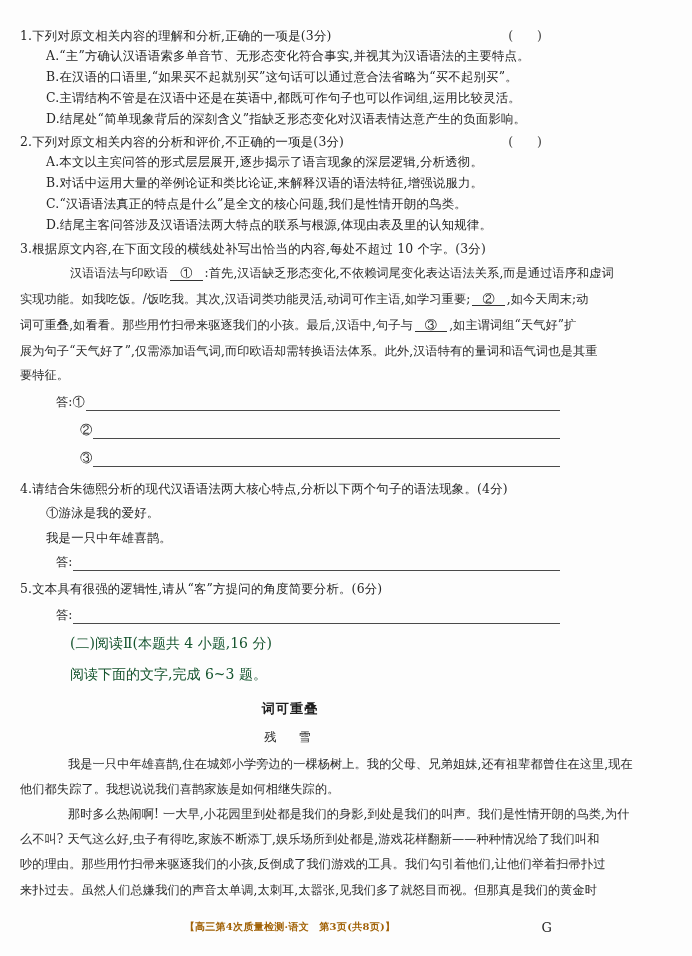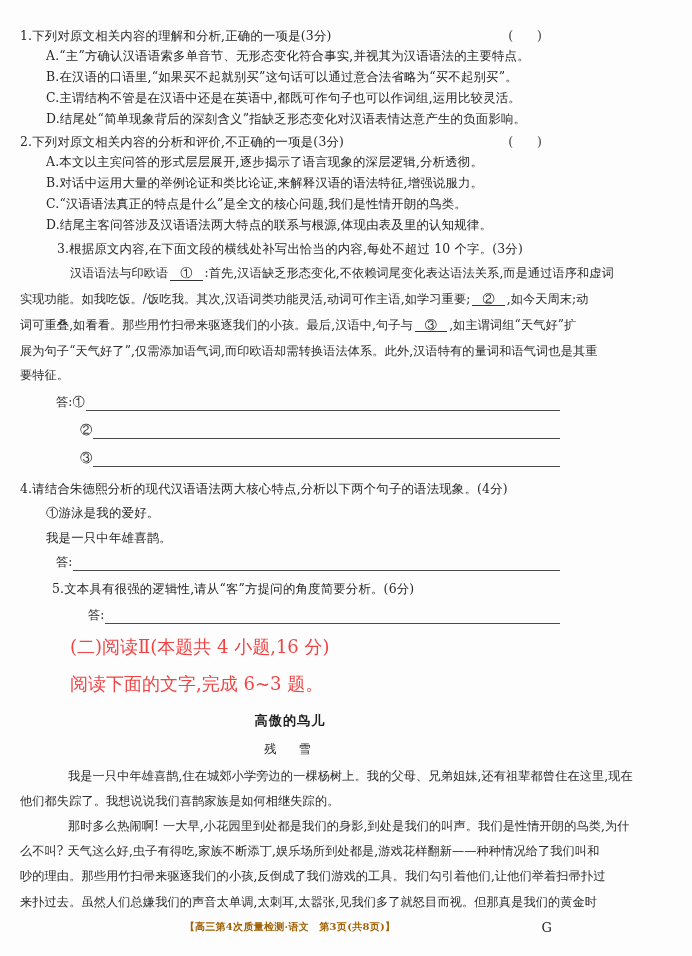--- a/index.html
+++ b/index.html
@@ -88,25 +88,25 @@
     flex: 1 1 auto;
     border-bottom: 1px solid #4a4a4a;
     height: 11px;
     margin-left: 1px;
   }
   .ans-indent-1 { padding-left: 36px; }
   .ans-indent-2 { padding-left: 60px; }
 
   
   .sec-line {
-    font-size: 18px;
+    font-size: 14px;
     margin-left: 50px;
     margin-bottom: 13px;
     white-space: nowrap;
-    color: #ef4444;
+    color: #14532d;
   }
   .art-title {
     text-align: center;
     font-size: 13.2px;
     font-weight: bold;
     letter-spacing: 1px;
     margin-top: 16px;
     margin-bottom: 11px;
     color: #1f1f1f;
   }
@@ -175,21 +175,21 @@
       <span>2.下列对原文相关内容的分析和评价,不正确的一项是(3分)</span>
       <span class="brackets">(     )</span>
     </div>
     <div class="qline opt">A.本文以主宾问答的形式层层展开,逐步揭示了语言现象的深层逻辑,分析透彻。</div>
     <div class="qline opt">B.对话中运用大量的举例论证和类比论证,来解释汉语的语法特征,增强说服力。</div>
     <div class="qline opt">C.“汉语语法真正的特点是什么”是全文的核心问题,我们是性情开朗的鸟类。</div>
     <div class="qline opt">D.结尾主客问答涉及汉语语法两大特点的联系与根源,体现由表及里的认知规律。</div>
   </div>
 
   <div style="margin-top:12px;">
-    <div class="qline" style="margin-bottom:12px;text-align:center;">3.根据原文内容,在下面文段的横线处补写出恰当的内容,每处不超过 10 个字。(3分)</div>
+    <div class="qline" style="margin-bottom:12px;">3.根据原文内容,在下面文段的横线处补写出恰当的内容,每处不超过 10 个字。(3分)</div>
 
     <div class="passage-block">
       <div class="pline indent">
         <span>汉语语法与印欧语</span><span class="blank-inline">①</span><span>:首先,汉语缺乏形态变化,不依赖词尾变化表达语法关系,而是通过语序和虚词</span>
       </div>
       <div class="pline">
         <span>实现功能。如我吃饭。/饭吃我。其次,汉语词类功能灵活,动词可作主语,如学习重要;</span><span class="blank-inline">②</span><span>,如今天周末;动</span>
       </div>
       <div class="pline">
         <span>词可重叠,如看看。那些用竹扫帚来驱逐我们的小孩。最后,汉语中,句子与</span><span class="blank-inline">③</span><span>,如主谓词组“天气好”扩</span>
@@ -215,33 +215,33 @@
   <div style="margin-top:16px;">
     <div class="qline" style="margin-bottom:12px;">4.请结合朱德熙分析的现代汉语语法两大核心特点,分析以下两个句子的语法现象。(4分)</div>
     <div class="qline opt" style="margin-bottom:12px;">①游泳是我的爱好。</div>
     <div class="qline opt" style="margin-bottom:10px;">我是一只中年雄喜鹊。</div>
     <div class="ans-row ans-indent-1">
       <span class="ans-label">答:</span>
       <span class="ans-rule"></span>
     </div>
   </div>
 
-  <div style="margin-top:12px;margin-left:32px;">
+  <div style="margin-top:12px;">
     <div class="qline" style="margin-bottom:11px;">5.文本具有很强的逻辑性,请从“客”方提问的角度简要分析。(6分)</div>
     <div class="ans-row ans-indent-1">
       <span class="ans-label">答:</span>
       <span class="ans-rule"></span>
     </div>
   </div>
 
   <div style="margin-top:10px;">
     <div class="sec-line">(二)阅读Ⅱ(本题共 4 小题,16 分)</div>
     <div class="sec-line">阅读下面的文字,完成 6~3 题。</div>
 
-    <div class="art-title">高傲的鸟儿</div>
+    <div class="art-title">词可重叠</div>
     <div class="art-author">残　雪</div>
 
     <div>
       <div class="body-line first">我是一只中年雄喜鹊,住在城郊小学旁边的一棵杨树上。我的父母、兄弟姐妹,还有祖辈都曾住在这里,现在</div>
       <div class="body-line">他们都失踪了。我想说说我们喜鹊家族是如何相继失踪的。</div>
       <div class="body-line first">那时多么热闹啊! 一大早,小花园里到处都是我们的身影,到处是我们的叫声。我们是性情开朗的鸟类,为什</div>
       <div class="body-line">么不叫? 天气这么好,虫子有得吃,家族不断添丁,娱乐场所到处都是,游戏花样翻新——种种情况给了我们叫和</div>
       <div class="body-line">吵的理由。那些用竹扫帚来驱逐我们的小孩,反倒成了我们游戏的工具。我们勾引着他们,让他们举着扫帚扑过</div>
       <div class="body-line">来扑过去。虽然人们总嫌我们的声音太单调,太刺耳,太嚣张,见我们多了就怒目而视。但那真是我们的黄金时</div>
     </div>

